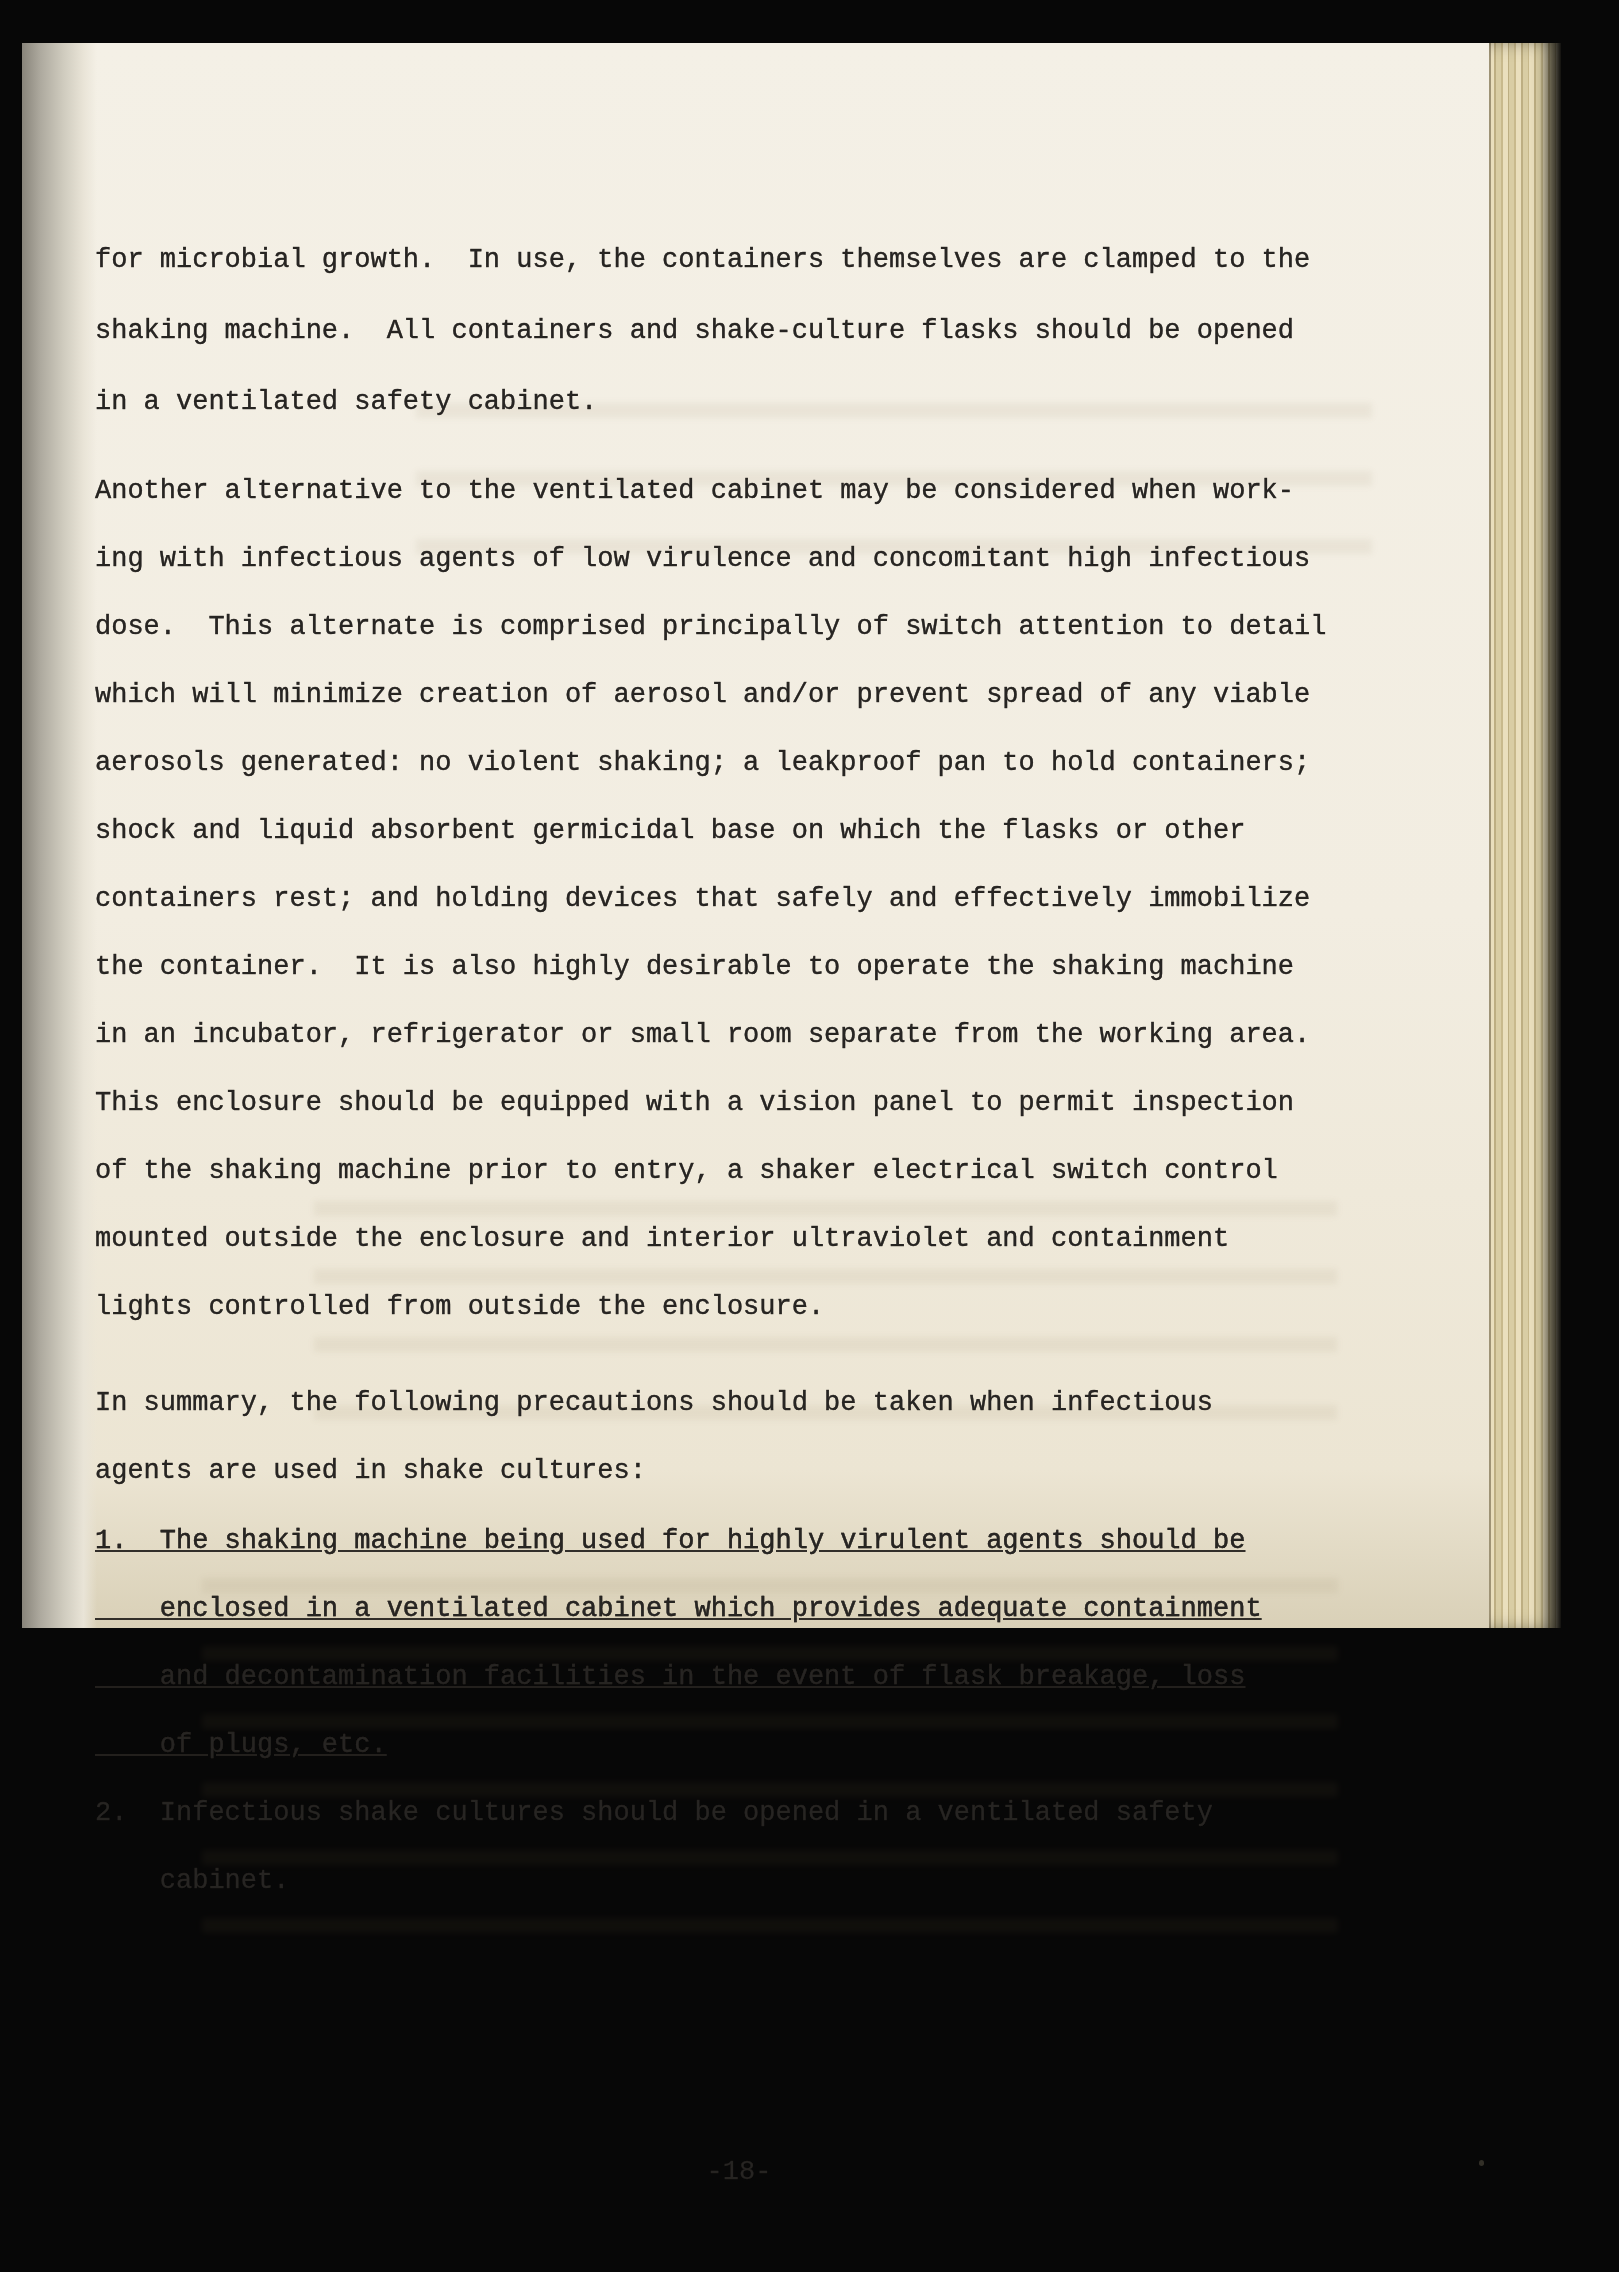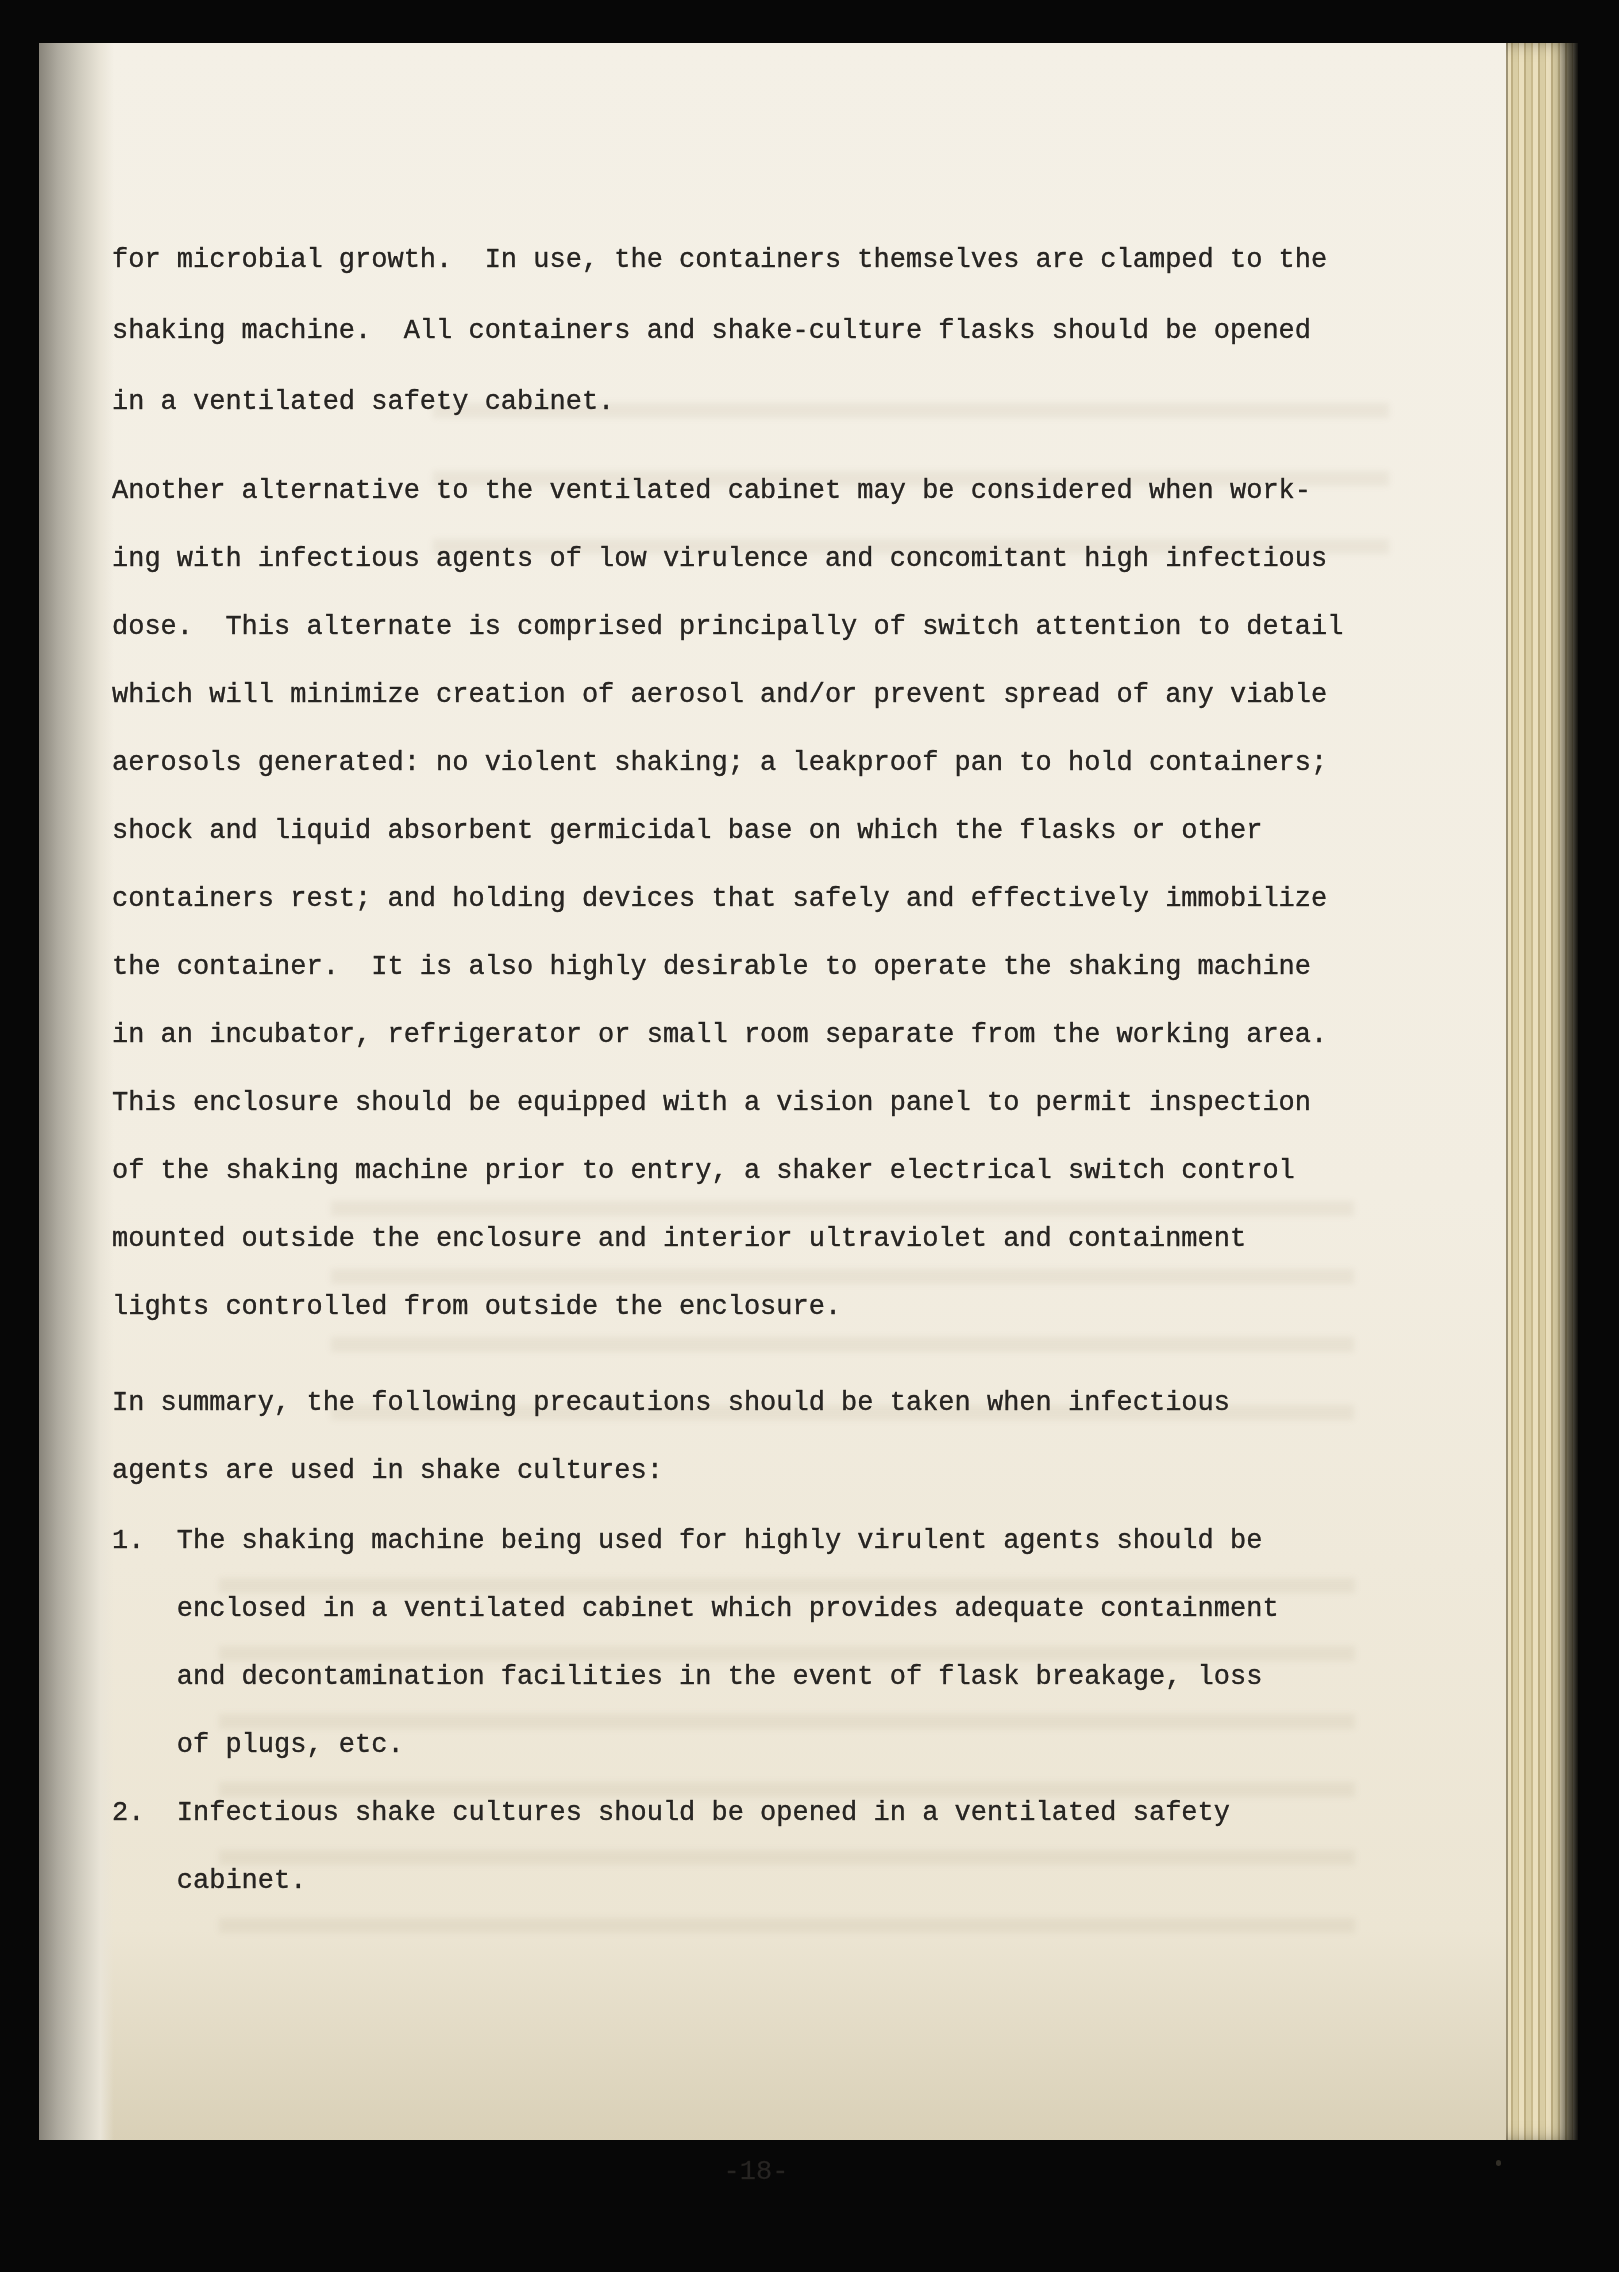--- a/index.html
+++ b/index.html
@@ -7,22 +7,22 @@
     width:1619px;height:2273px;
     background:#070707;
     position:relative;
     overflow:hidden;
     font-family:"Liberation Mono", monospace;
   }
 
   
   .paper{
     position:absolute;
-    left:39px;top:43px;
-    width:1539px;height:2097px;
+    left:22px;top:43px;
+    width:1539px;height:1585px;
     background:linear-gradient(180deg,#f4f0e6 0%,#f2ede1 55%,#ece5d3 90%,#d9d0b7 100%);
   }
 
   
   .paper-curve{
     position:absolute;left:0;top:0;
     width:75px;height:100%;
     background:linear-gradient(90deg,
       #88847a 0%,
       #aeaa9f 25%,
@@ -66,21 +66,21 @@
     color:#272523;
     font-size:27px;
     -webkit-text-stroke:0.3px rgba(38,34,30,0.85);
     text-shadow:0 0 0.6px rgba(40,36,32,0.55);
   }
   .line{white-space:pre;}
   .para-1 .line{line-height:71px;}
   .para-2 .line,.para-3 .line,.list-item .line{line-height:68px;}
   .para-2{margin-top:18.6px;}
   .para-3{margin-top:28px;}
-  .list-item-1{margin-top:2.2px;}
+  .list-item-1{margin-top:2.2px;text-decoration:underline;}
   .list-item-2{margin-top:0px;}
 
   .page-number{
     position:absolute;
     left:73px;top:2114px;
     width:1288px;
     text-align:center;
     color:#272523;
     font-size:27px;
     -webkit-text-stroke:0.3px rgba(38,34,30,0.85);

